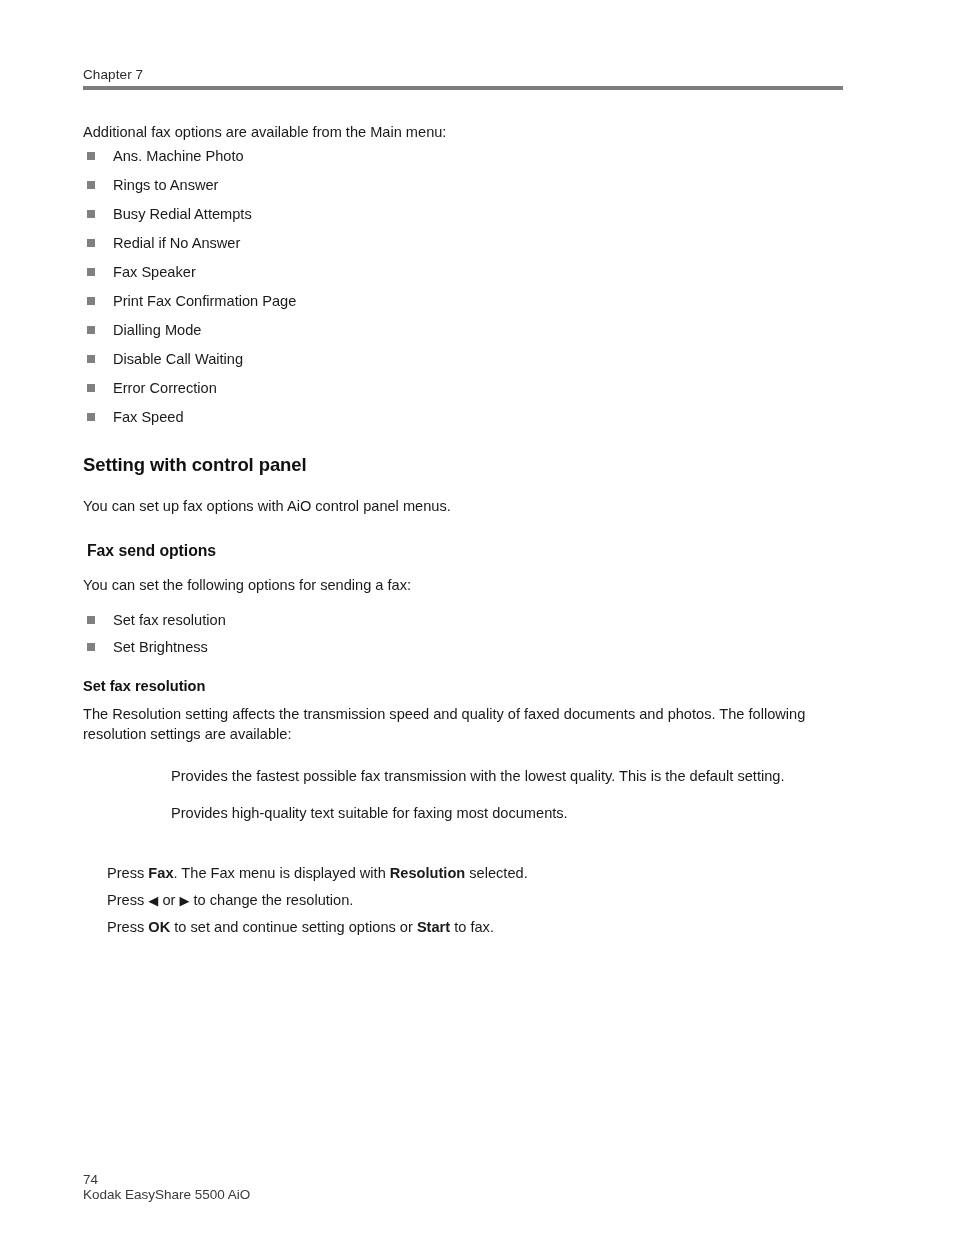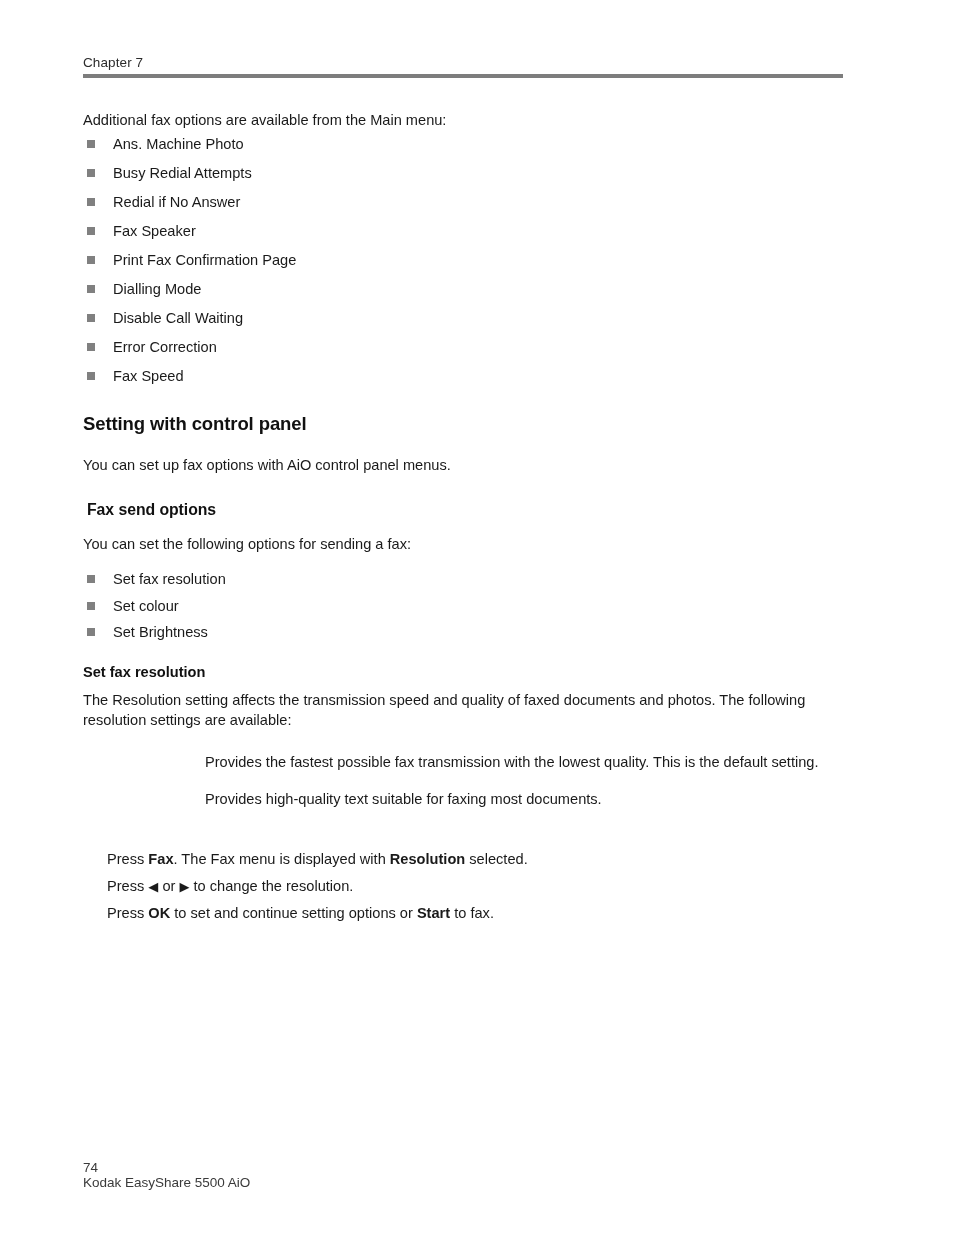--- a/index.html
+++ b/index.html
@@ -10,21 +10,21 @@
   body {
     width: 954px;
     height: 1235px;
     position: relative;
     font-family: "Liberation Sans", sans-serif;
     color: #1a1a1a;
     -webkit-font-smoothing: antialiased;
   }
   .page {
     position: absolute;
-    left: 0; top: 0;
+    left: 0; top: 12px;
     width: 954px;
     height: 904px;
     box-sizing: border-box;
   }
 
   
   .header {
     position: absolute;
     left: 83px;
     top: 54px;
@@ -116,21 +116,20 @@
     line-height: 20px;
   }
 
   
   .def-block {
     margin-top: 22px;
   }
   .def-row {
     display: flex;
     margin-bottom: 17px;
-    justify-content: space-between;
   }
   .def-row:last-child { margin-bottom: 0; }
   .def-term {
     flex: 0 0 88px;
     font-size: 14.6px;
     line-height: 20px;
     color: #1a1a1a;
   }
   .def-desc {
     flex: 1 1 auto;
@@ -182,39 +181,39 @@
     <div class="header-label">Chapter 7</div>
     <div class="header-rule"></div>
   </div>
 
   <div class="content">
 
     <p class="body intro">Additional fax options are available from the Main menu:</p>
 
     <ul class="sq-list list-wide">
       <li><span class="marker"></span><span>Ans. Machine Photo</span></li>
+      <li><span class="marker"></span><span>Rings to Answer</span></li>
       <li><span class="marker"></span><span>Busy Redial Attempts</span></li>
       <li><span class="marker"></span><span>Redial if No Answer</span></li>
       <li><span class="marker"></span><span>Fax Speaker</span></li>
       <li><span class="marker"></span><span>Print Fax Confirmation Page</span></li>
       <li><span class="marker"></span><span>Dialling Mode</span></li>
       <li><span class="marker"></span><span>Disable Call Waiting</span></li>
       <li><span class="marker"></span><span>Error Correction</span></li>
       <li><span class="marker"></span><span>Fax Speed</span></li>
     </ul>
 
     <h2 class="h-major" style="margin-top:21px;">Setting with control panel</h2>
     <p class="body" style="margin-top:19px;">You can set up fax options with AiO control panel menus.</p>
 
     <h3 class="h-minor" style="margin-top:24px;">Fax send options</h3>
     <p class="body" style="margin-top:14px;">You can set the following options for sending a fax:</p>
 
     <ul class="sq-list list-tight" style="margin-top:12px;">
       <li><span class="marker"></span><span>Set fax resolution</span></li>
-      <li><span class="marker"></span><span>Set colour</span></li>
       <li><span class="marker"></span><span>Set Brightness</span></li>
     </ul>
 
     <h4 class="h-sub" style="margin-top:16px;">Set fax resolution</h4>
     <p class="body" style="margin-top:8px;">The Resolution setting affects the transmission speed and quality of faxed documents and photos. The following resolution settings are available:</p>
 
     <div class="def-block">
       <div class="def-row">
         <div class="def-term"></div>
         <div class="def-desc">Provides the fastest possible fax transmission with the lowest quality. This is the default setting.</div>

